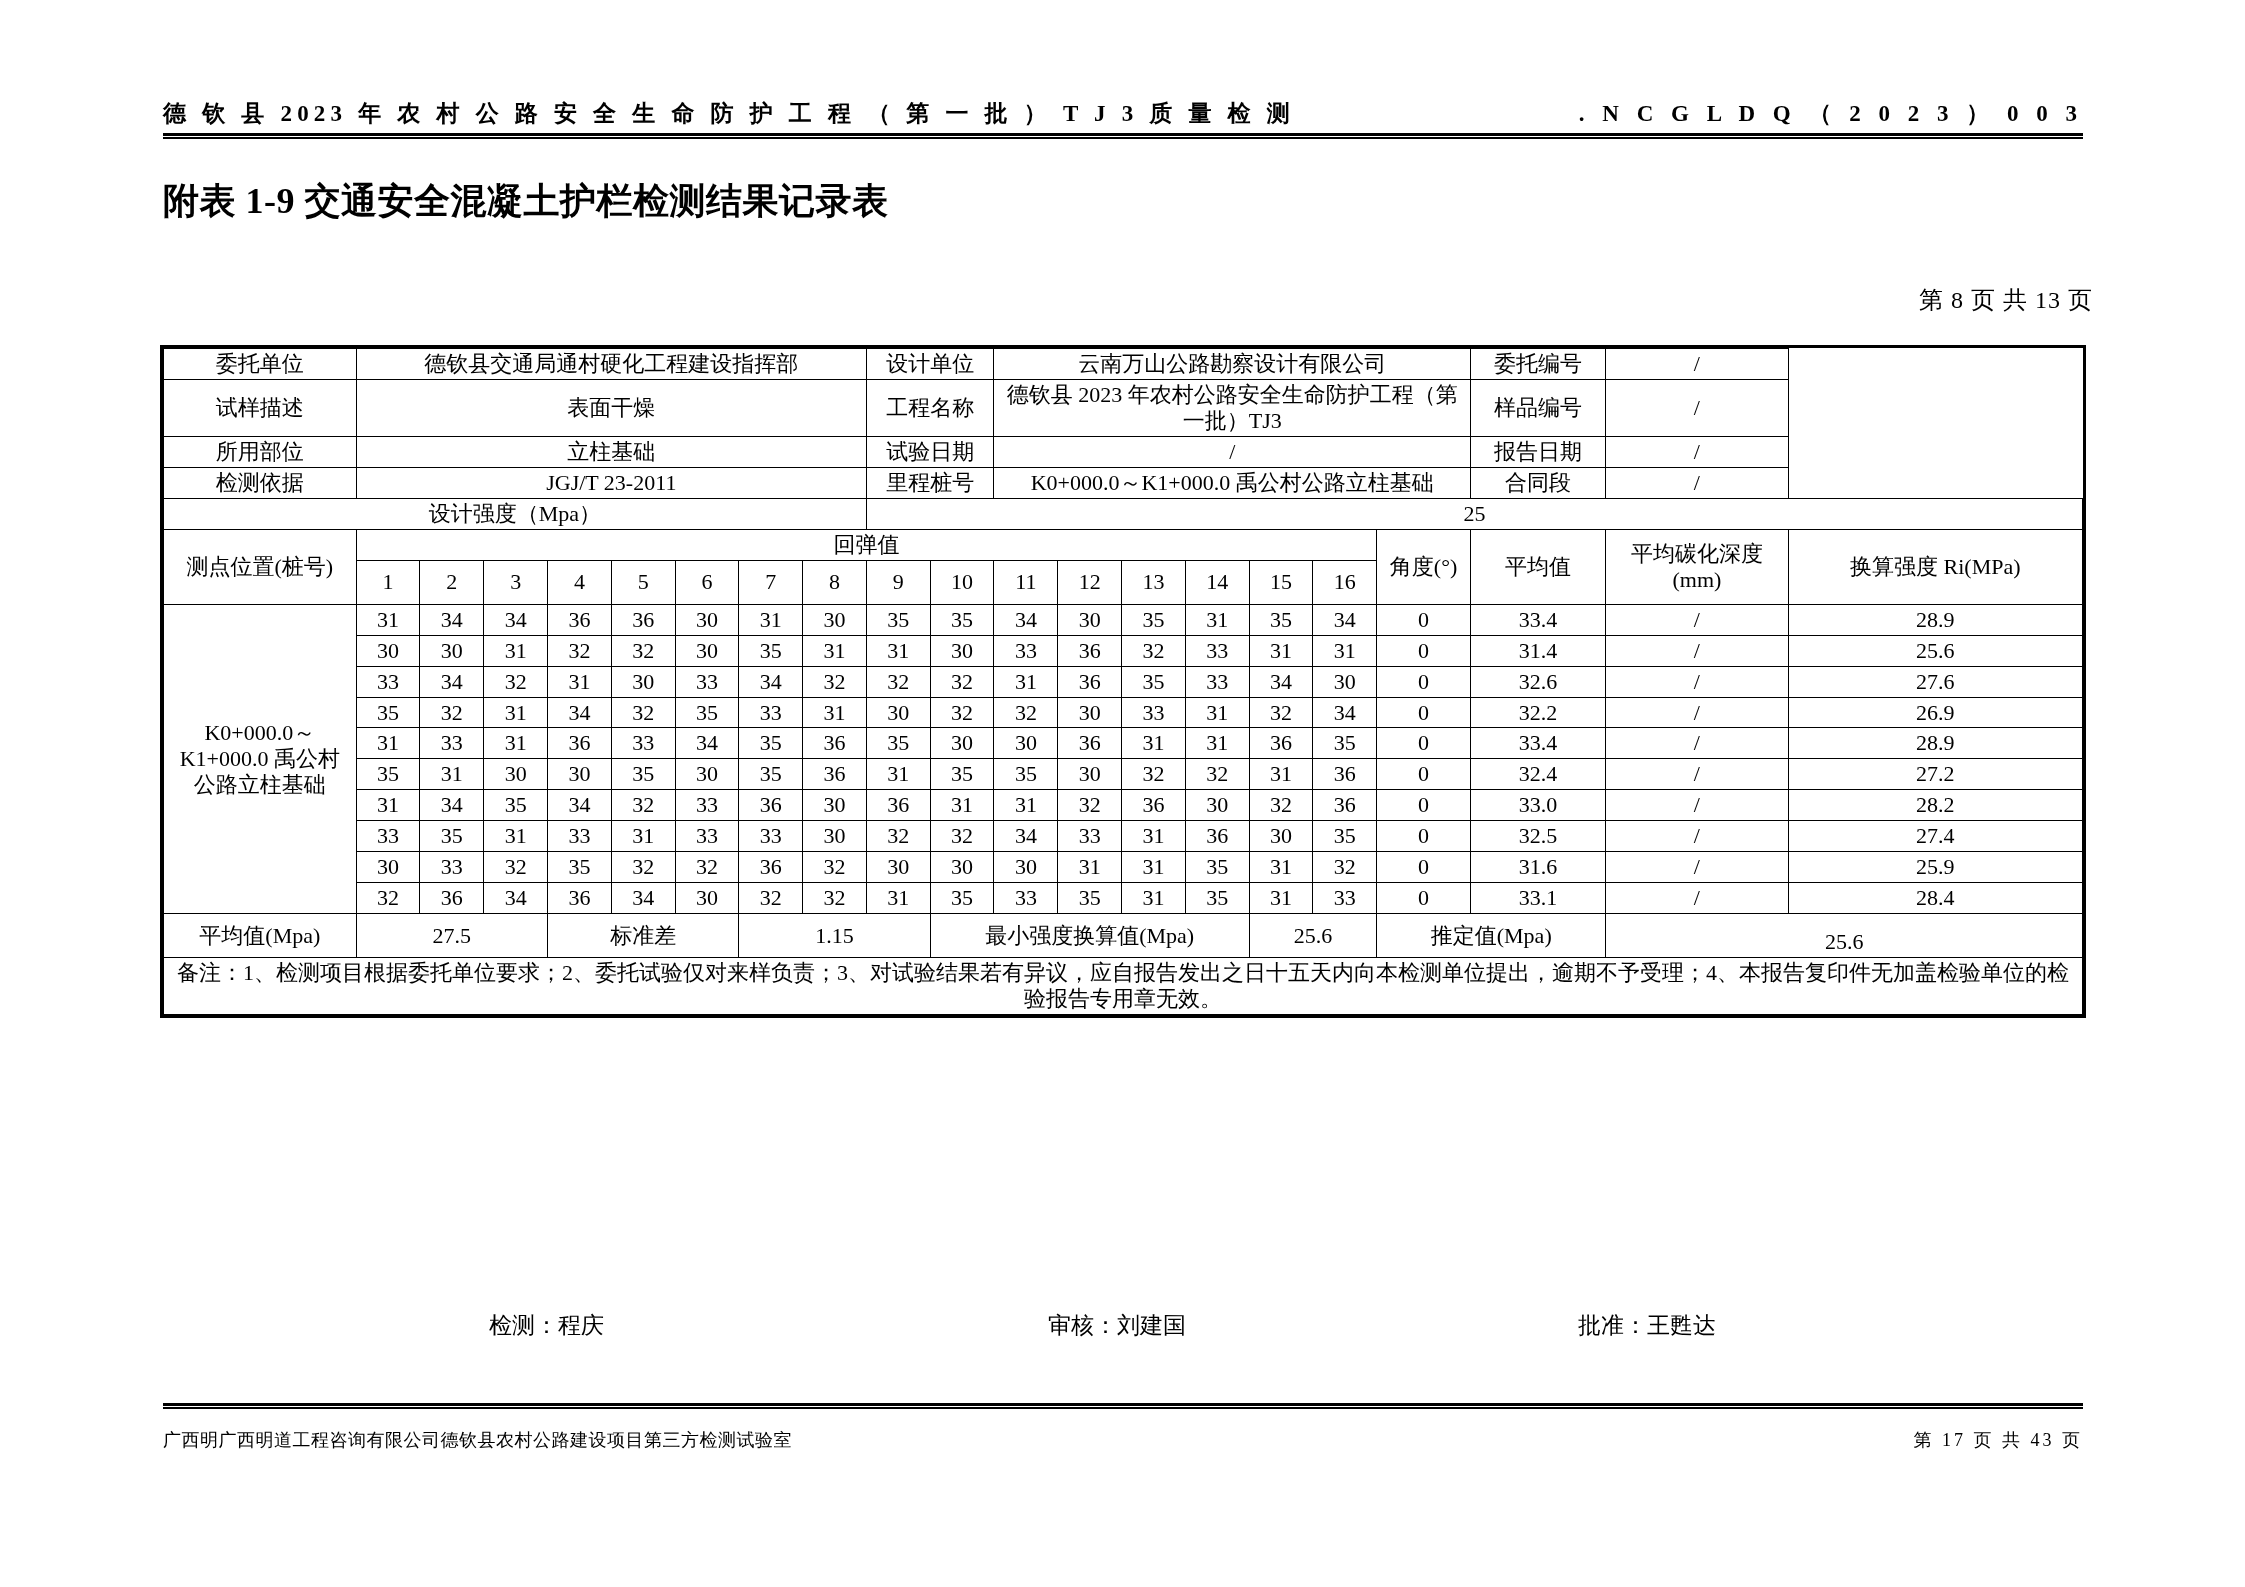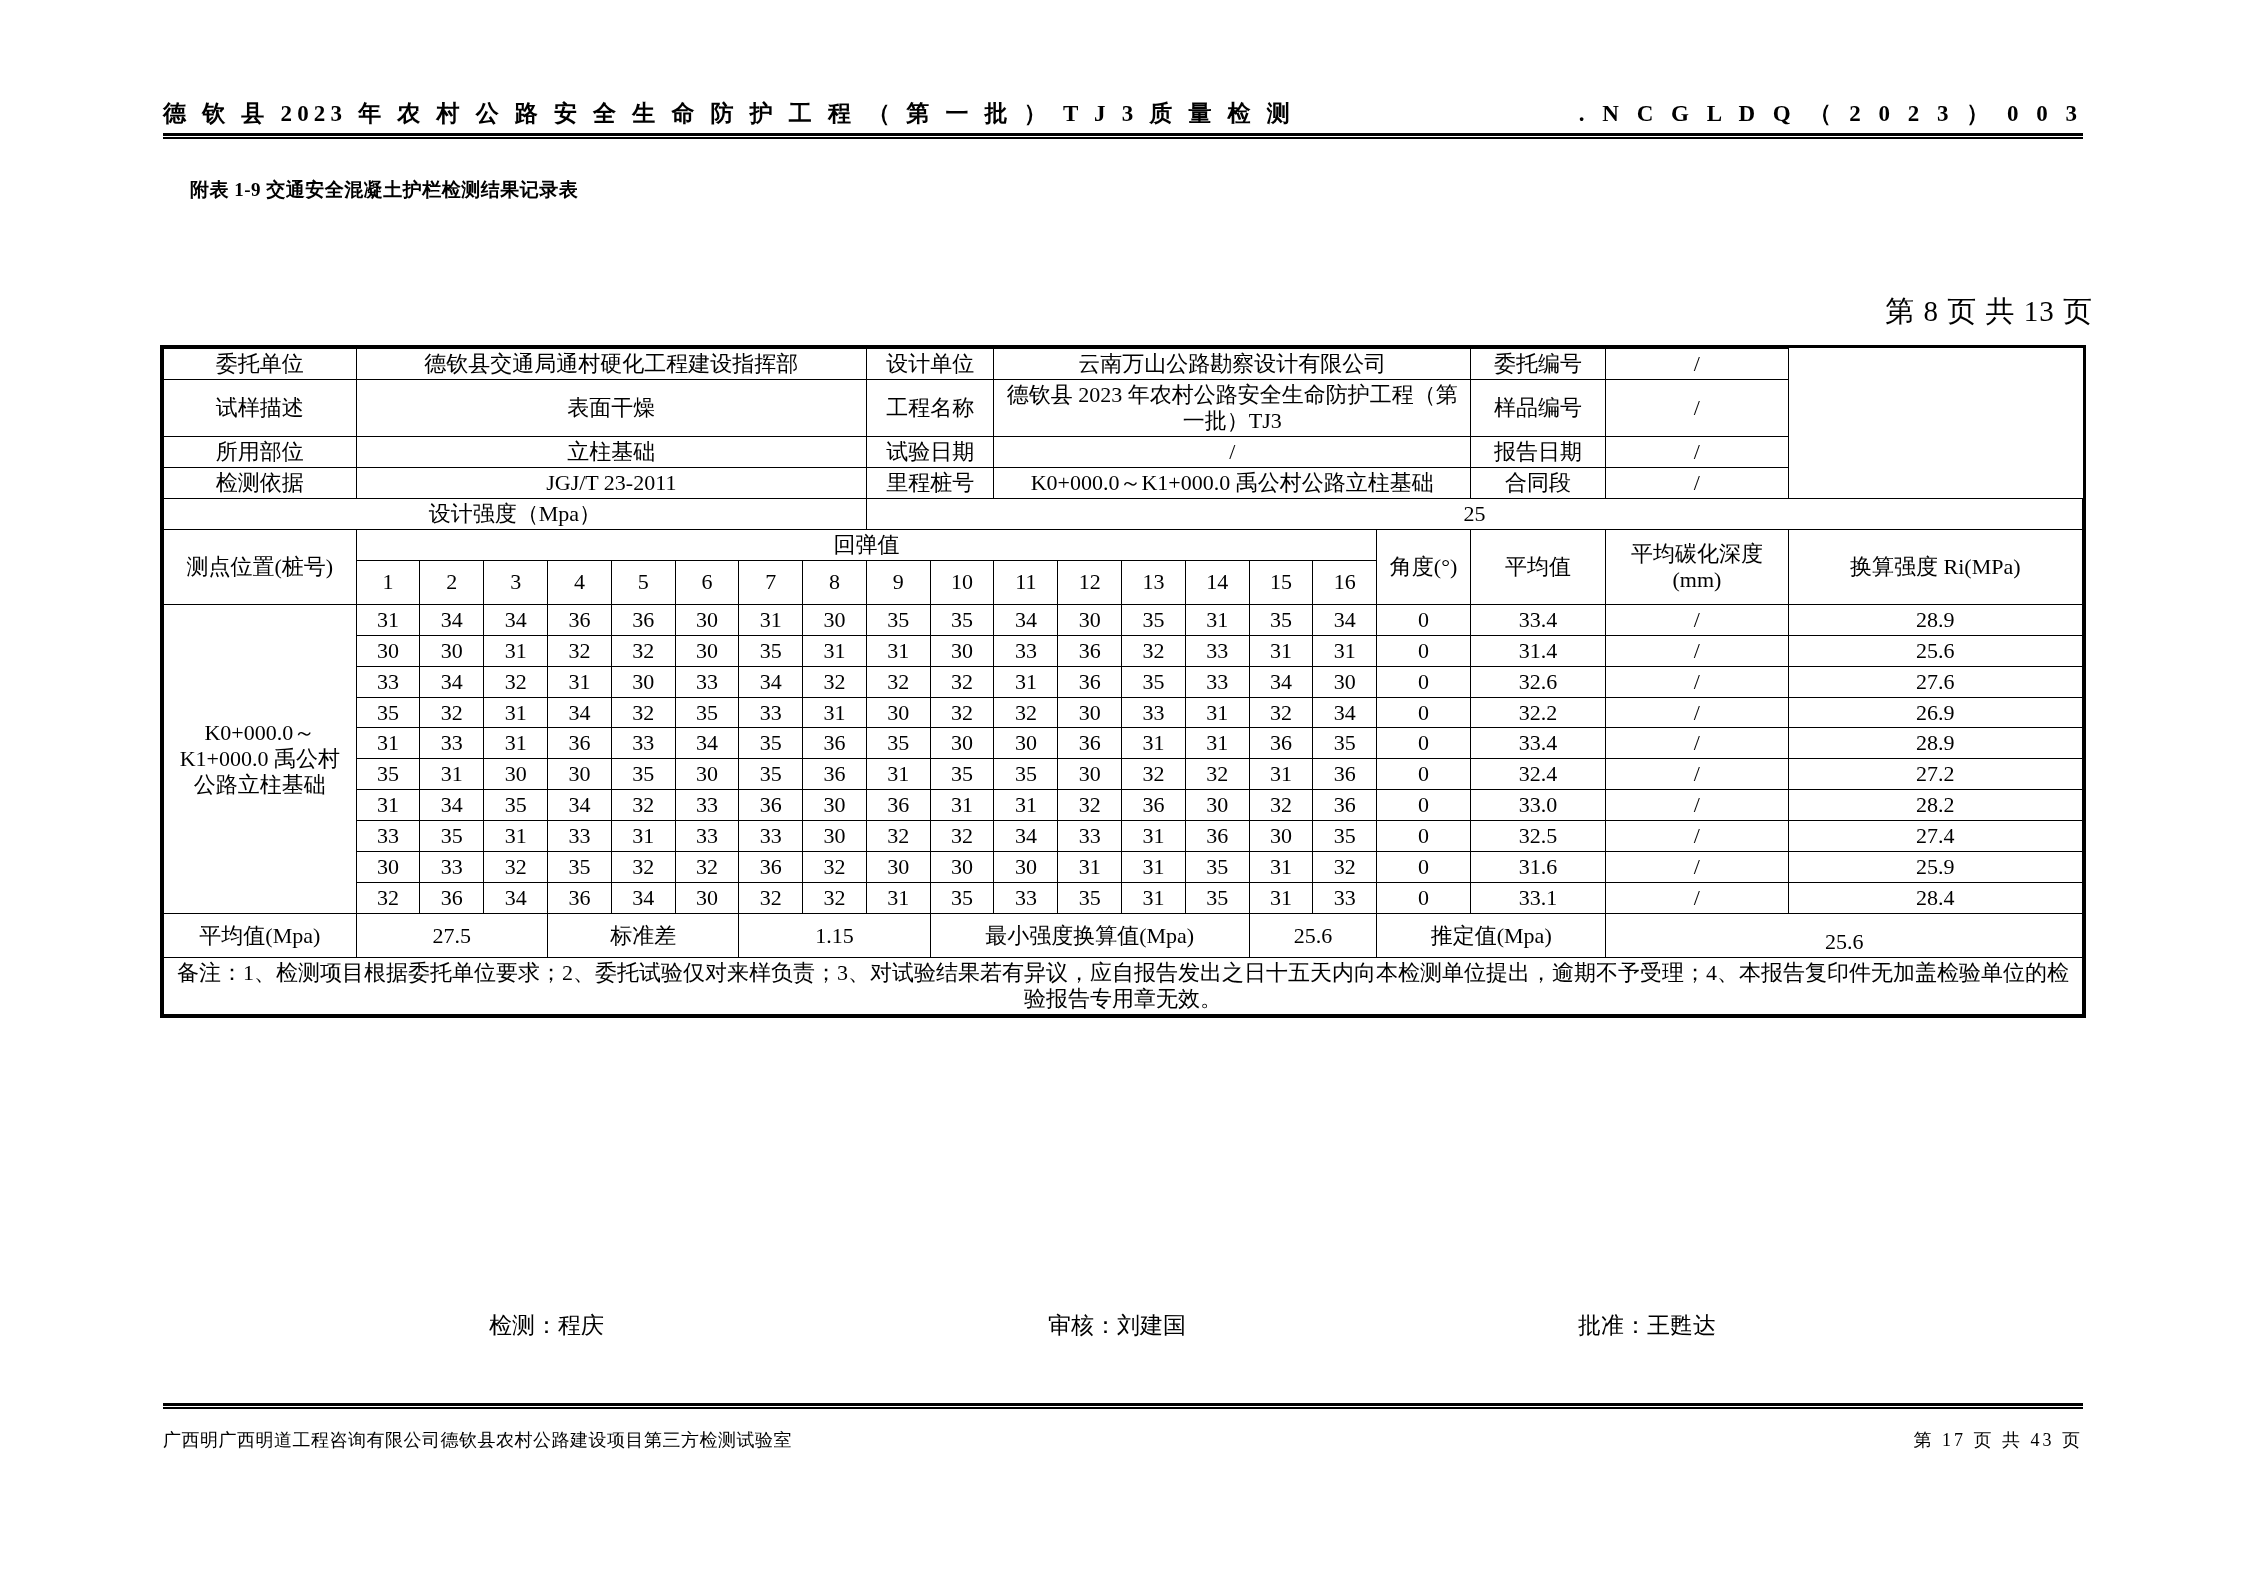--- a/index.html
+++ b/index.html
@@ -46,41 +46,40 @@
     border-top: 3px solid #000;
     border-bottom: 2px solid #000;
     box-sizing: border-box;
   }
 
   
   .title-1 {
     position: absolute;
     left: 163px;
     top: 177px;
-    font-size: 19px;
+    font-size: 36px;
     font-weight: bold;
     letter-spacing: 0.5px;
     white-space: nowrap;
-    margin-left: 27px;
   }
   .title-2 {
     position: absolute;
     left: 0px;
     top: 228px;
     width: 2245px;
     text-align: center;
     font-size: 30px;
     font-weight: bold;
     letter-spacing: 0.5px;
   }
   .pageno {
     position: absolute;
     right: 152px;
-    top: 292px;
-    font-size: 29px;
+    top: 284px;
+    font-size: 24px;
     letter-spacing: 1px;
     white-space: nowrap;
   }
 
   
   table.main {
     position: absolute;
     left: 163px;
     top: 348px;
     width: 1920px;

